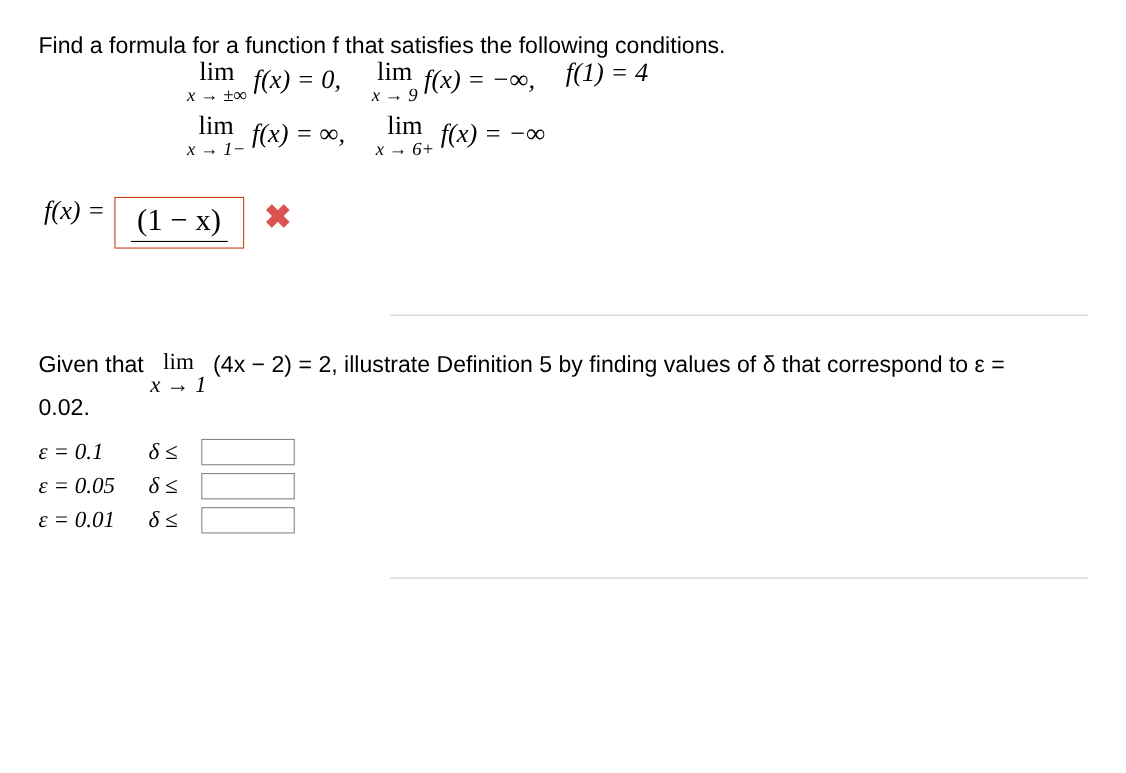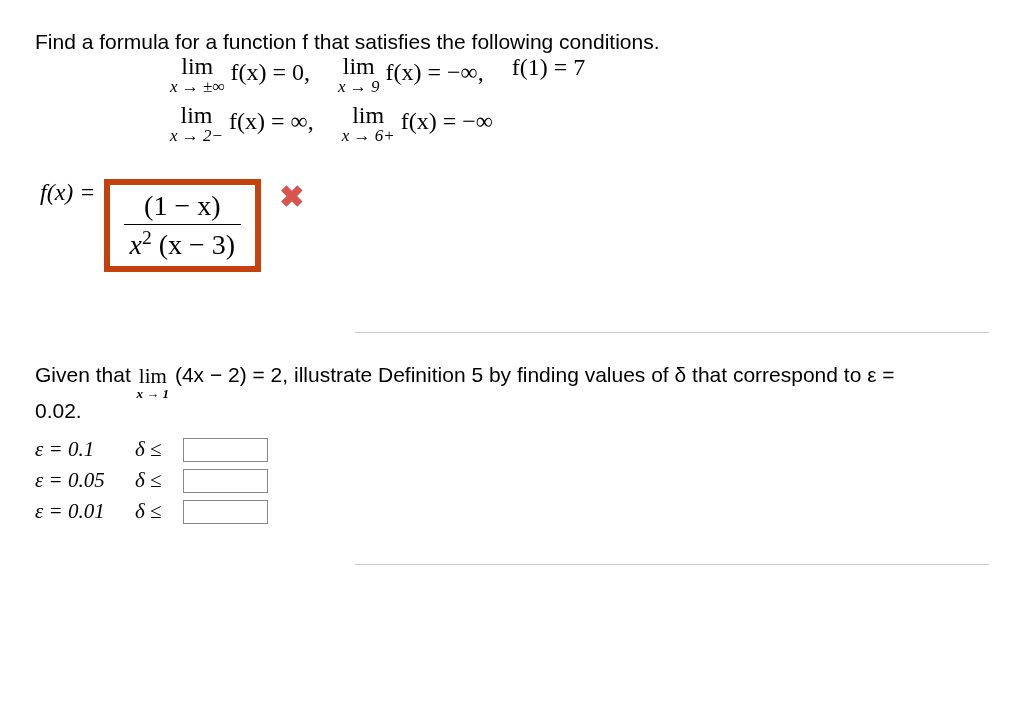--- a/index.html
+++ b/index.html
@@ -17,35 +17,35 @@
   .limits-block {
     margin-left: 135px;
     font-family: "Times New Roman", serif;
     font-size: 24px;
   }
   .lim-row { margin-bottom: 8px; }
   .lim-group { display: inline-block; vertical-align: top; margin-right: 22px; }
   .lim-stack { display: inline-block; text-align: center; vertical-align: middle; }
   .lim-top { display:block; line-height:1; }
   .lim-bot { display:block; font-size:17px; line-height:1; font-style: italic;}
-  .fx { }
+  .fx { font-style: italic; }
   .answer-row {
     display: flex;
     margin-top: 35px;
     margin-bottom: 60px;
   }
   .answer-label {
     font-style: italic;
     font-family: "Times New Roman", serif;
     font-size: 24px;
     margin-right: 8px;
     margin-left: 5px;
   }
   .answer-box {
-    border: 6px solid #c2410c;
+    border: 1px solid #c2410c;
     padding: 5px 14px;
     font-family: "Times New Roman", serif;
     font-size: 28px;
     display: inline-block;
   }
   .fraction {
     display: inline-block;
     text-align: center;
     vertical-align: middle;
   }
@@ -75,37 +75,37 @@
     display: inline-block;
     vertical-align: middle;
     font-size: 18px;
     padding: 0 4px;
   }
   .eps-row {
     font-family: "Times New Roman", serif;
     font-size: 21px;
     margin: 6px 0;
     display: flex;
-    align-items: center;
+    align-items: flex-end;
   }
   .eps-label { width: 100px; font-style: italic;}
   .delta-le { width: 48px; font-style: italic;}
   .q2-text {
     line-height: 1.6;
   }
   .inline-lim {
     display: inline-block;
     text-align: center;
     vertical-align: middle;
     font-family: "Times New Roman", serif;
     position: relative;
     top: 6px;
   }
   .inline-lim .t { display:block; line-height:1;}
-  .inline-lim .b { display:block; font-size:13px; line-height:1; font-style: italic; font-weight: bold;}
+  .inline-lim .b { display:block; font-size:21px; line-height:1; font-style: italic;}
   sup { font-size: 0.7em; }
 </style>
 </head>
 <body>
 
 <div class="problem-text">Find a formula for a function f that satisfies the following conditions.</div>
 
 <div class="limits-block">
   <div class="lim-row">
     <span class="lim-group">
@@ -116,49 +116,46 @@
       <span class="fx">f(x) = 0,</span>
     </span>
     <span class="lim-group">
       <span class="lim-stack">
         <span class="lim-top">lim</span>
         <span class="lim-bot">x → 9</span>
       </span>
       <span class="fx">f(x) = −∞,</span>
     </span>
     <span class="lim-group">
-      <span class="fx">f(1) = 7</span>
+      <span class="fx">f(1) = 4</span>
     </span>
   </div>
   <div class="lim-row">
     <span class="lim-group">
       <span class="lim-stack">
         <span class="lim-top">lim</span>
-        <span class="lim-bot">x → 2−</span>
+        <span class="lim-bot">x → 1−</span>
       </span>
       <span class="fx">f(x) = ∞,</span>
     </span>
     <span class="lim-group">
       <span class="lim-stack">
         <span class="lim-top">lim</span>
         <span class="lim-bot">x → 6+</span>
       </span>
       <span class="fx">f(x) = −∞</span>
     </span>
   </div>
 </div>
 
 <div class="answer-row">
   <span class="answer-label">f(x) = </span>
   <span class="answer-box">
     <span class="fraction">
       <span class="num">(1 − x)</span>
-      <span class="den">
-        <span class="math-italic">x</span><sup>2</sup> <span>(x − 3)</span>
-      </span>
     </span>
   </span>
   <span class="x-mark">✖</span>
 </div>
 
 <hr class="divider">
 
 <div class="q2-text">
   <span>Given that </span>
   <span class="inline-lim">

